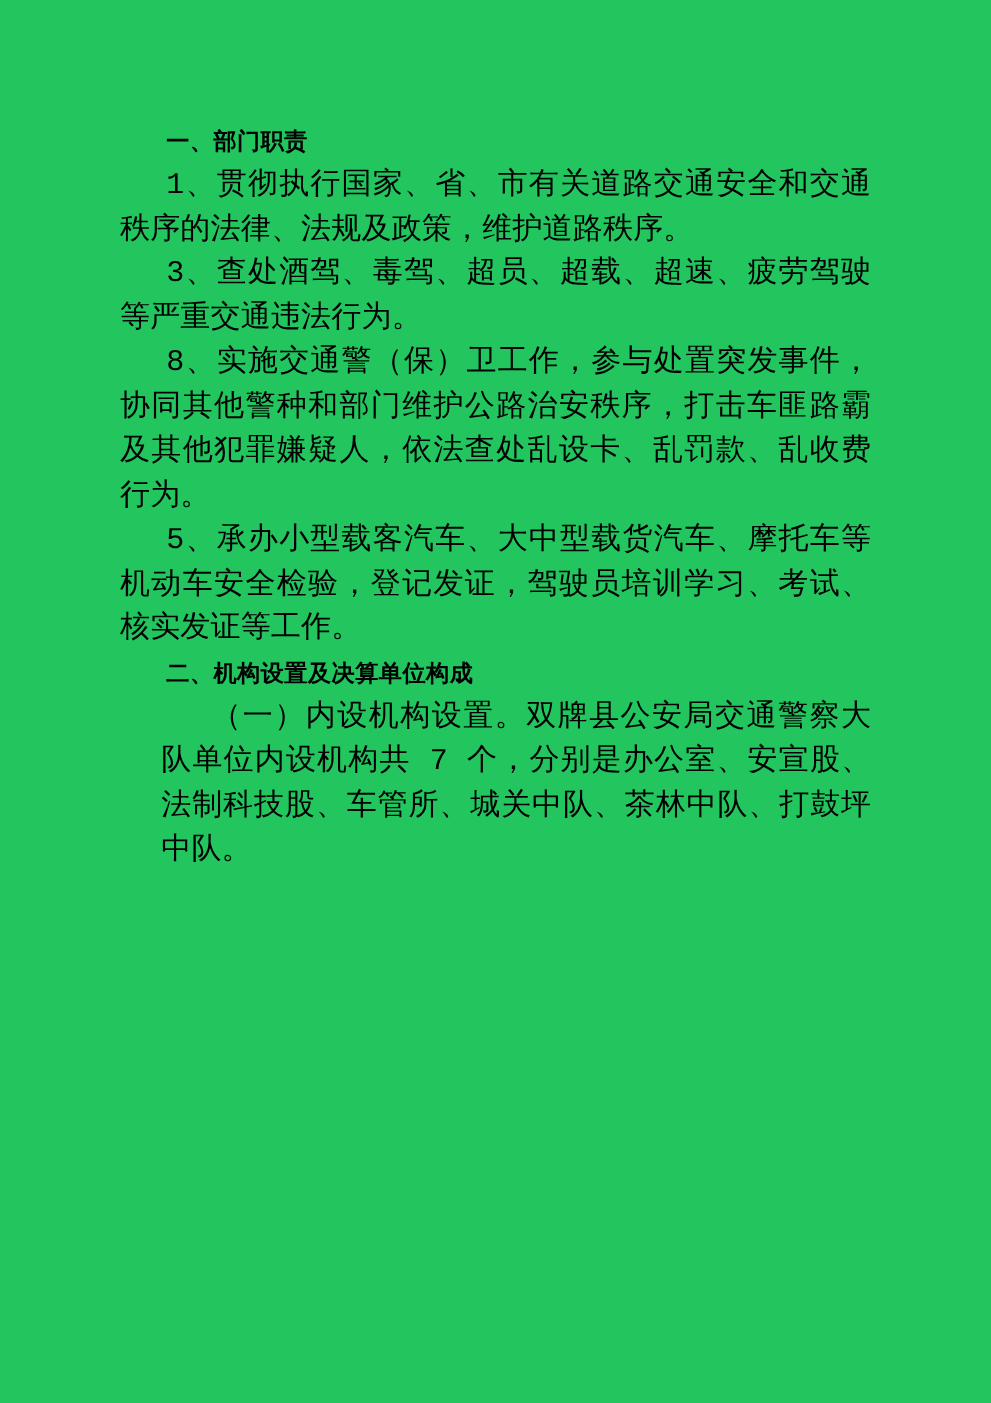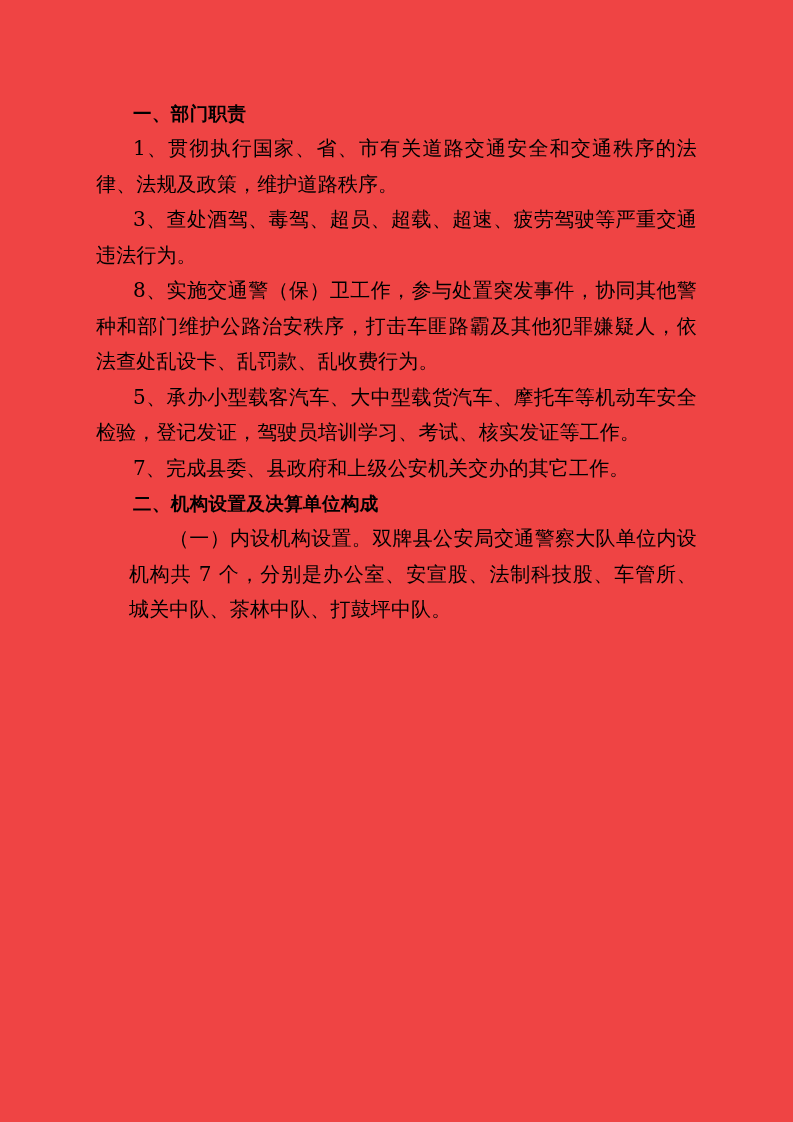--- a/index.html
+++ b/index.html
@@ -11,62 +11,62 @@
     width: 793px;
     height: 1122px;
     font-family: "DejaVu Serif", "Liberation Serif", serif;
     color: #000000;
     overflow: hidden;
   }
   .page {
     position: relative;
     width: 793px;
     height: 1122px;
-    background: #ef4444;
+    background: #22c55e;
     box-sizing: border-box;
     padding: 96px 96px 0 96px;
   }
   .doc-body {
     width: 601px;
   }
   .heading {
     font-family: "DejaVu Sans", "Liberation Sans", sans-serif;
     font-weight: bold;
     font-size: 18.5px;
     line-height: 35px;
     text-indent: 37px;
     margin: 0;
     letter-spacing: 0.4px;
   }
   .para {
-    font-size: 20px;
+    font-size: 24px;
     line-height: 35.5px;
     text-indent: 37px;
     margin: 0;
     text-align: justify;
     text-justify: inter-ideograph;
     letter-spacing: 0.15px;
+    font-family: Liberation Mono, monospace;
   }
   .para.indent-wide {
     text-indent: 40px;
     margin-left: 33px;
   }
 </style>
 </head>
 <body>
 
 <div class="page">
   <div class="doc-body">
 
     <h2 class="heading">一、部门职责</h2>
 
     <p class="para">1、贯彻执行国家、省、市有关道路交通安全和交通秩序的法律、法规及政策，维护道路秩序。</p>
     <p class="para">3、查处酒驾、毒驾、超员、超载、超速、疲劳驾驶等严重交通违法行为。</p>
     <p class="para">8、实施交通警（保）卫工作，参与处置突发事件，协同其他警种和部门维护公路治安秩序，打击车匪路霸及其他犯罪嫌疑人，依法查处乱设卡、乱罚款、乱收费行为。</p>
     <p class="para">5、承办小型载客汽车、大中型载货汽车、摩托车等机动车安全检验，登记发证，驾驶员培训学习、考试、核实发证等工作。</p>
-    <p class="para">7、完成县委、县政府和上级公安机关交办的其它工作。</p>
 
     <h2 class="heading">二、机构设置及决算单位构成</h2>
 
     <p class="para indent-wide">（一）内设机构设置。双牌县公安局交通警察大队单位内设机构共 7 个，分别是办公室、安宣股、法制科技股、车管所、城关中队、茶林中队、打鼓坪中队。</p>
 
   </div>
 </div>
 
 </body></html>

